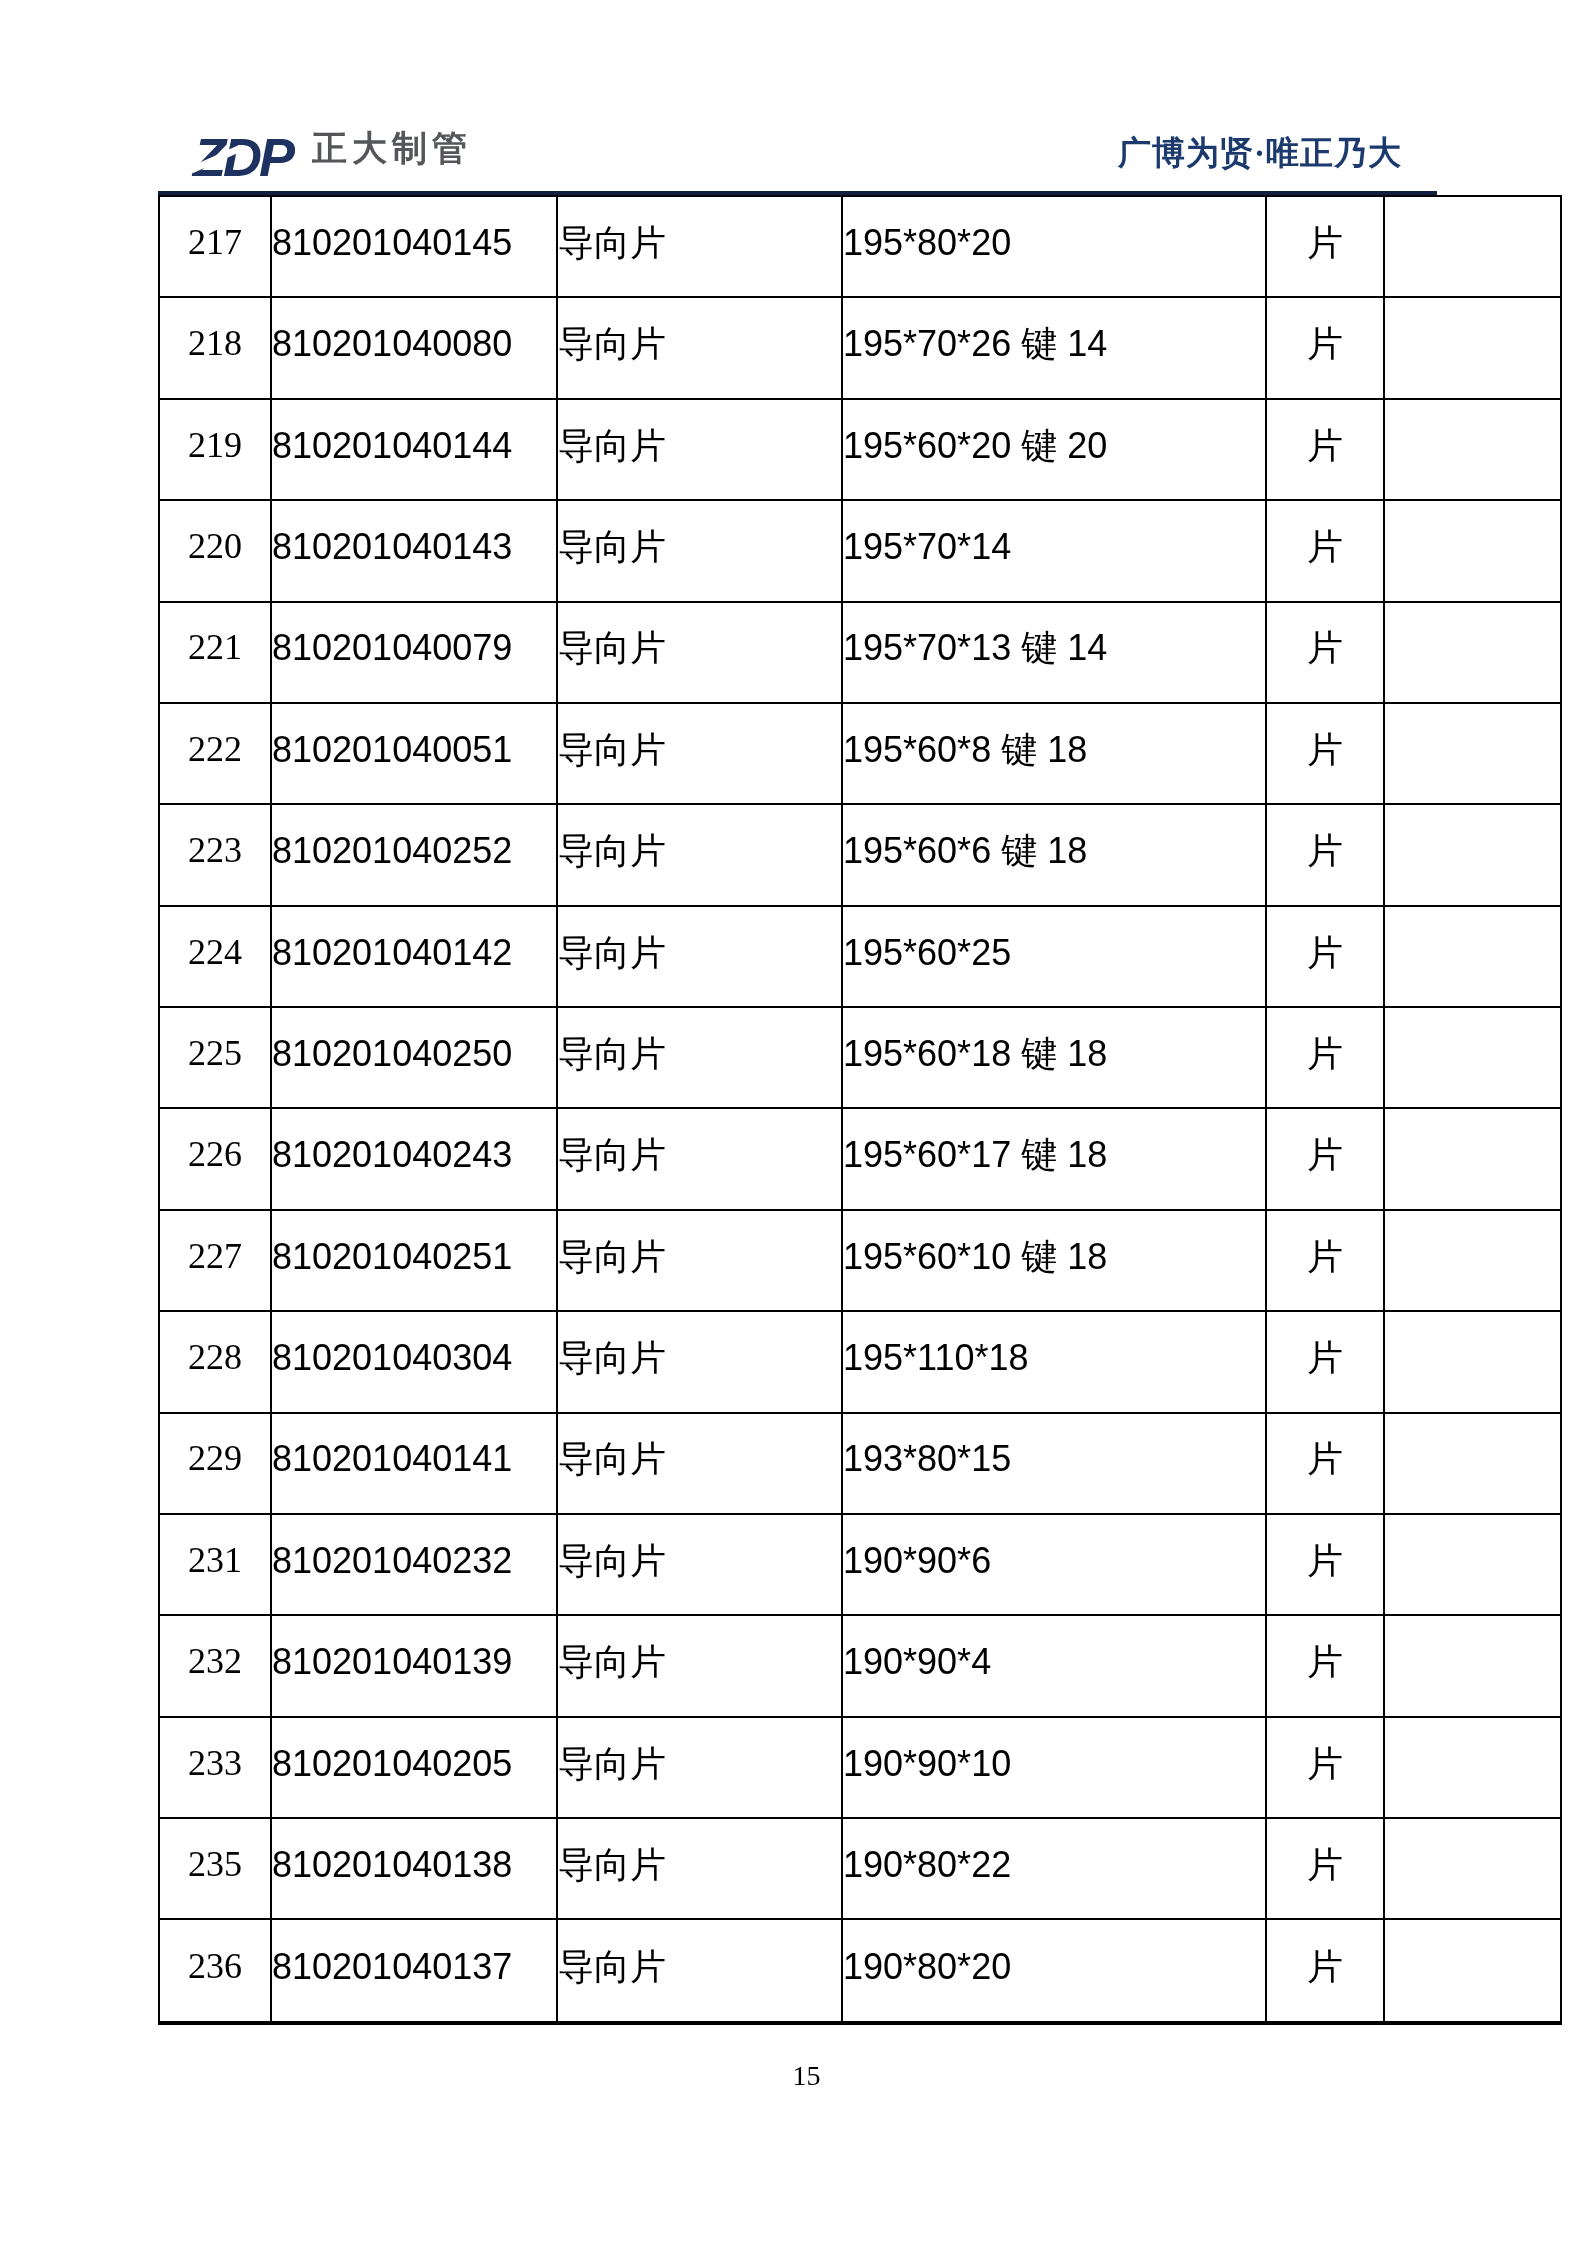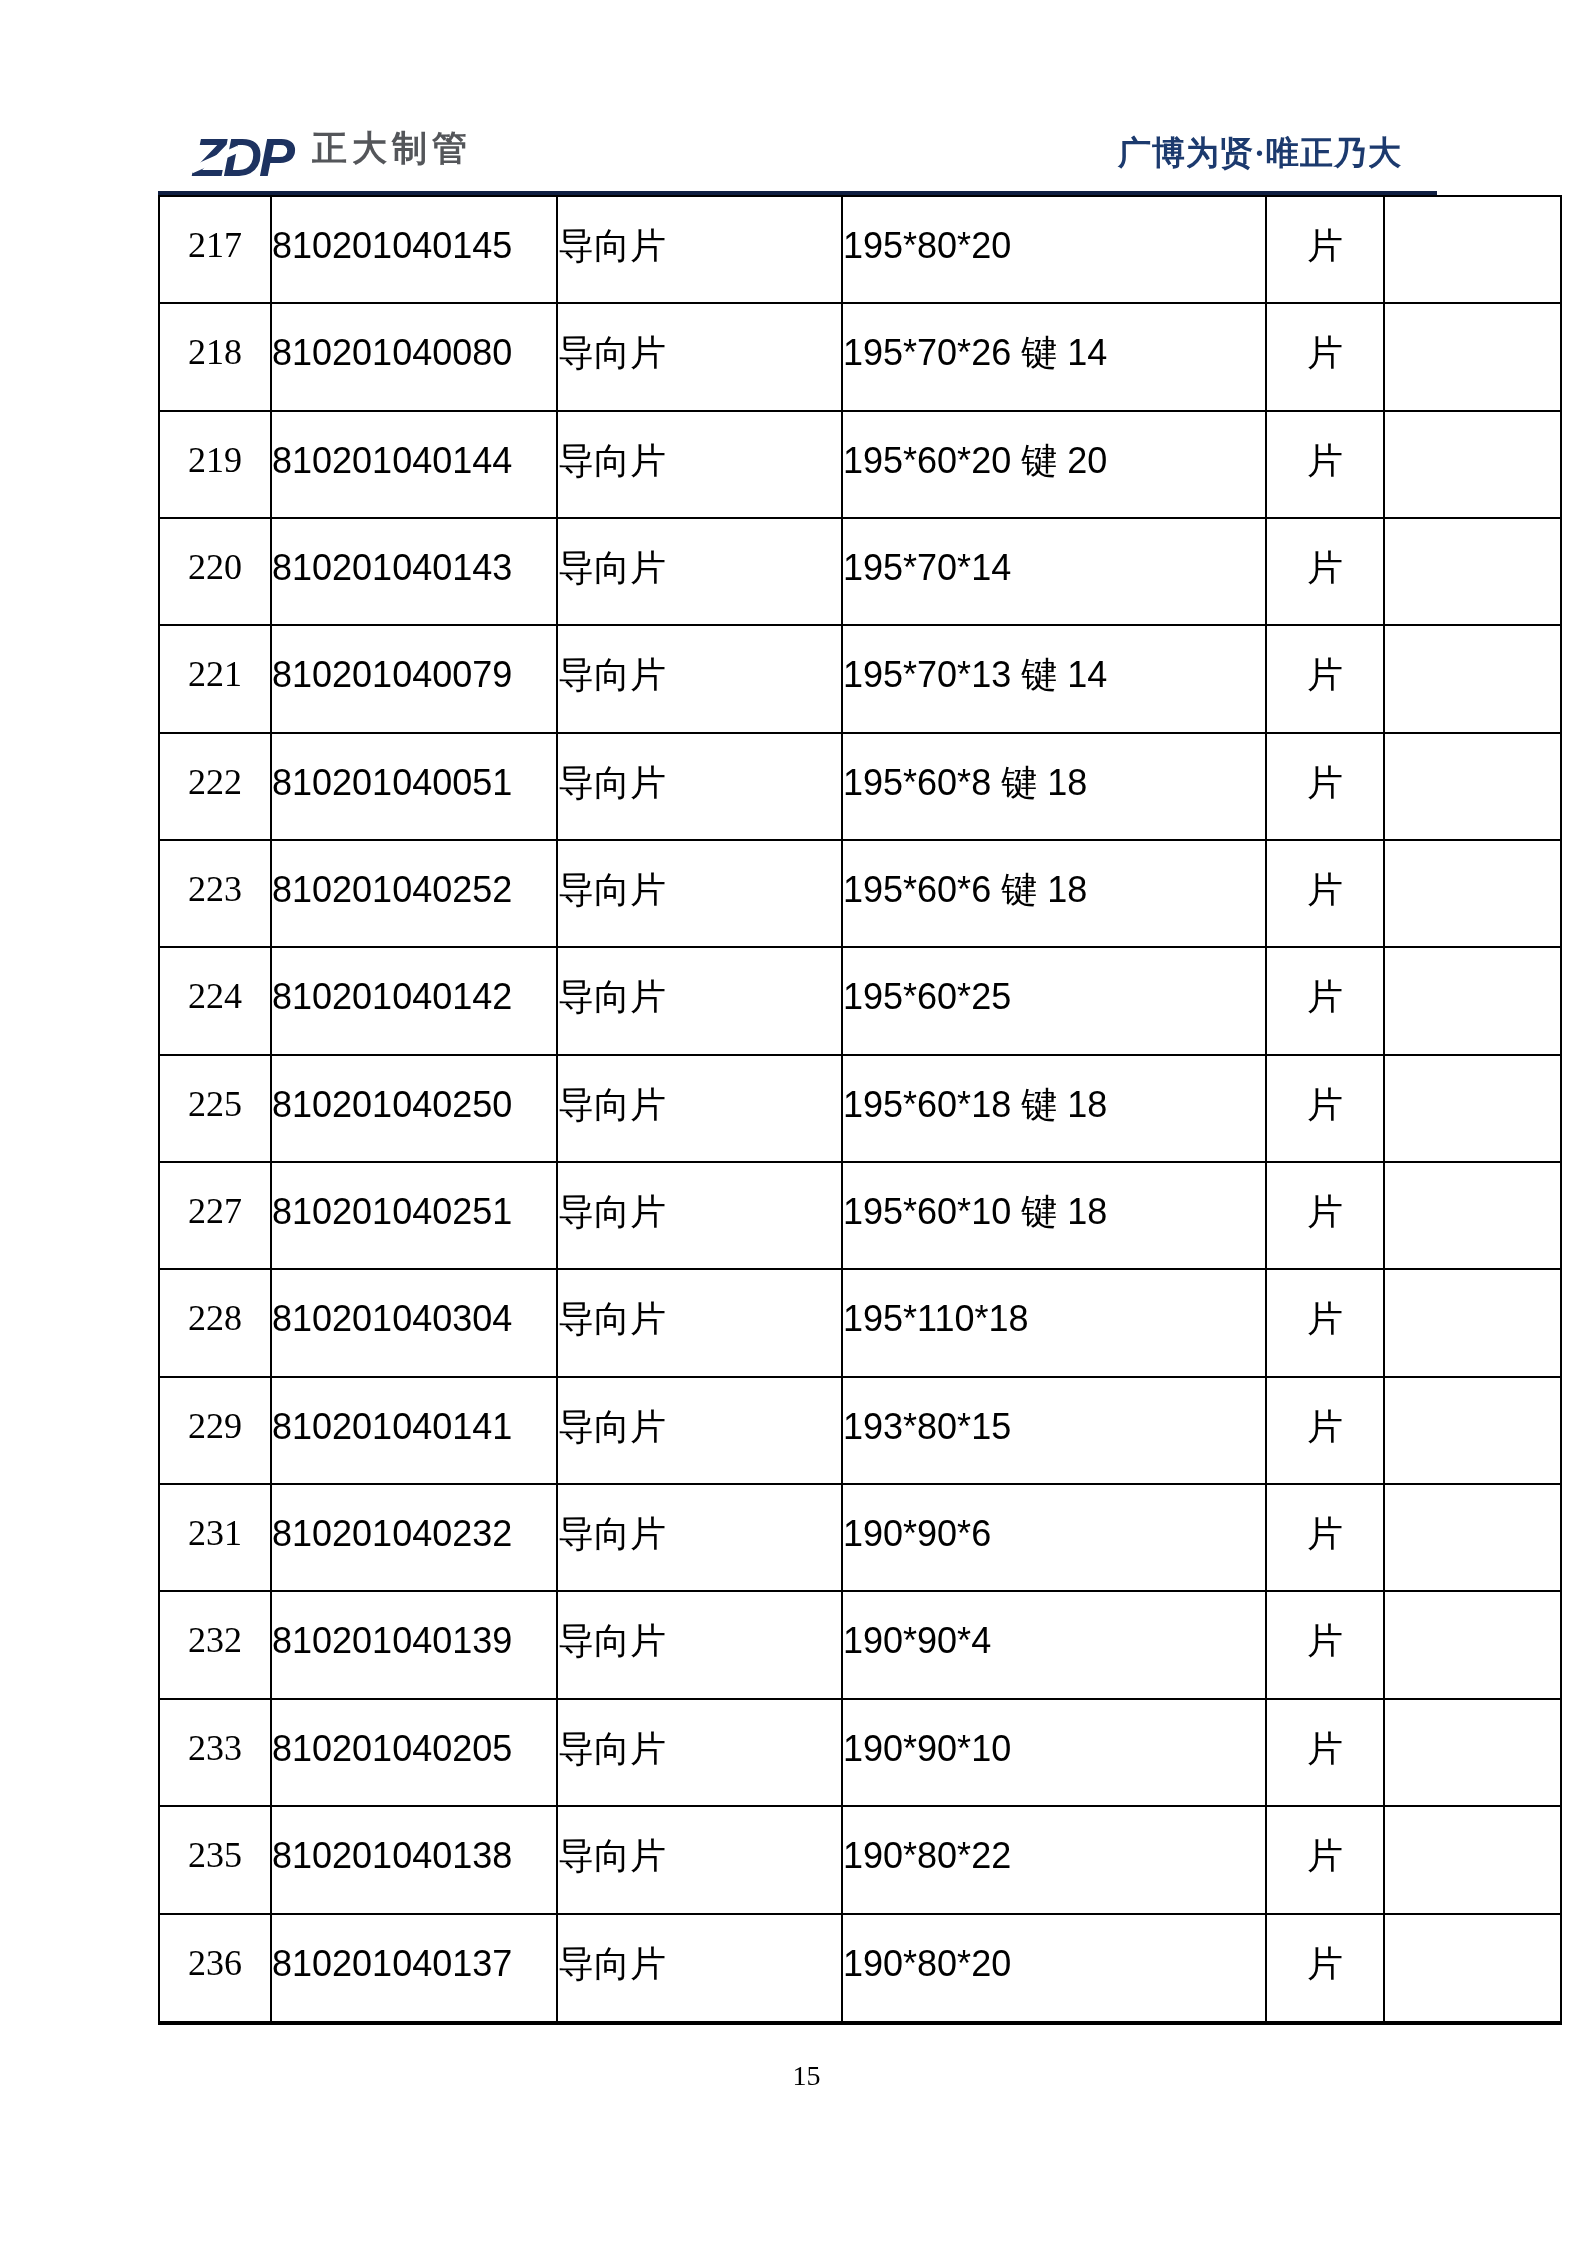--- a/index.html
+++ b/index.html
@@ -208,20 +208,28 @@
       </tr>
       <tr>
         <td class="c-no">225</td>
         <td class="c-code">810201040250</td>
         <td class="c-name">导向片</td>
         <td class="c-spec">195*60*18 键 18</td>
         <td class="c-unit">片</td>
         <td class="c-note"></td>
       </tr>
       <tr>
+        <td class="c-no">226</td>
+        <td class="c-code">810201040243</td>
+        <td class="c-name">导向片</td>
+        <td class="c-spec">195*60*17 键 18</td>
+        <td class="c-unit">片</td>
+        <td class="c-note"></td>
+      </tr>
+      <tr>
         <td class="c-no">227</td>
         <td class="c-code">810201040251</td>
         <td class="c-name">导向片</td>
         <td class="c-spec">195*60*10 键 18</td>
         <td class="c-unit">片</td>
         <td class="c-note"></td>
       </tr>
       <tr>
         <td class="c-no">228</td>
         <td class="c-code">810201040304</td>

